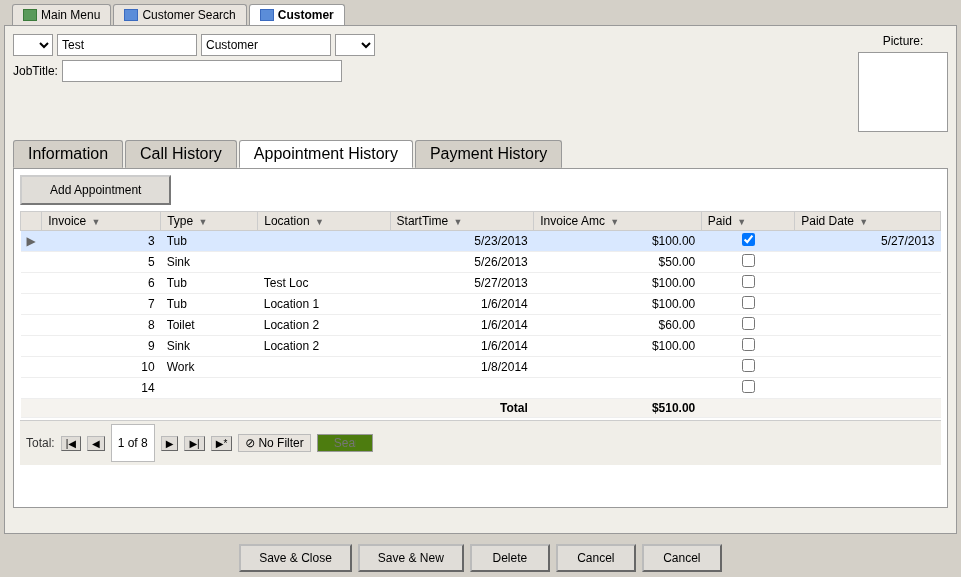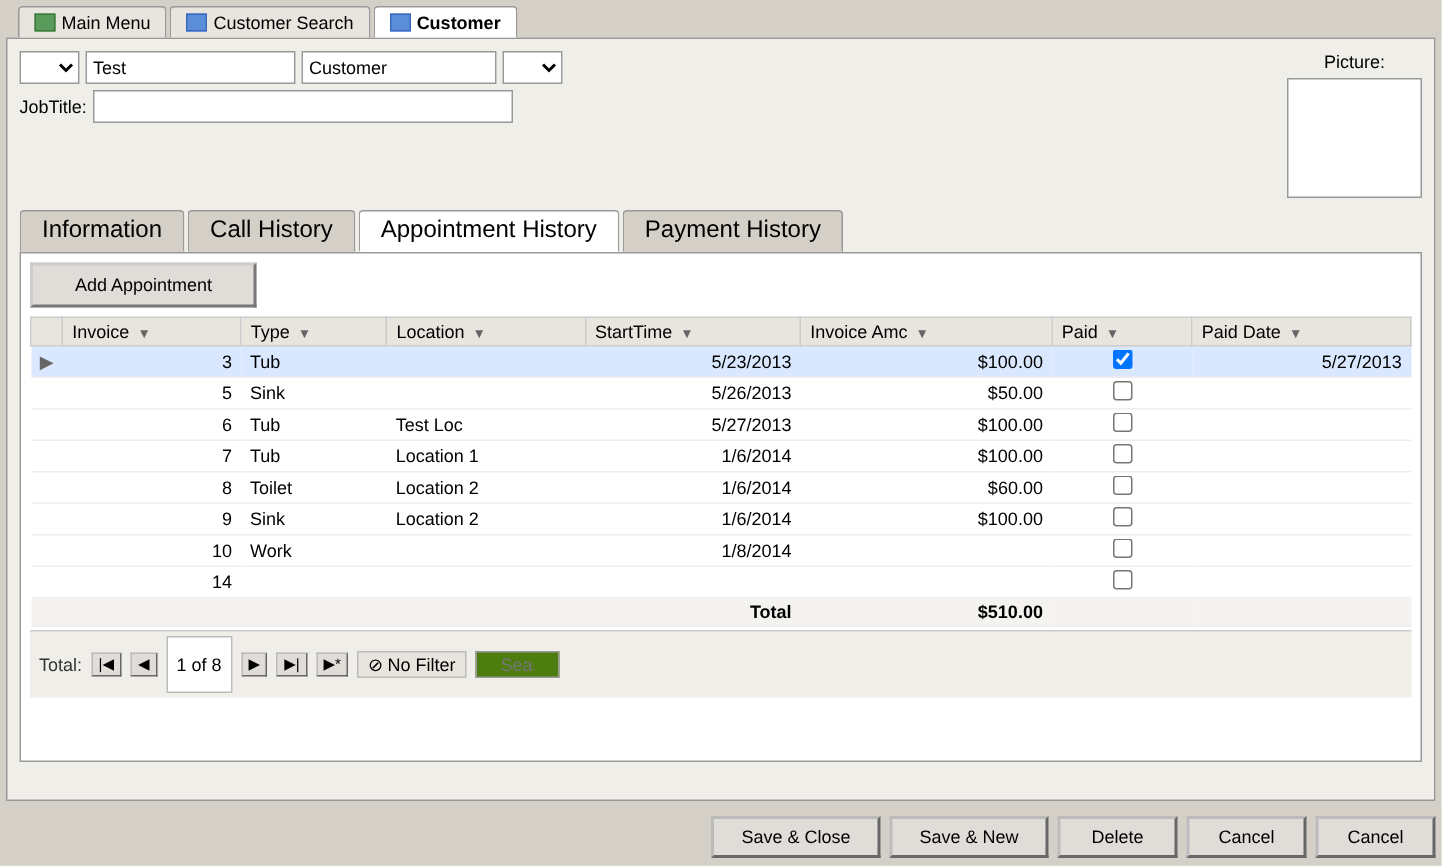--- a/index.html
+++ b/index.html
@@ -227,21 +227,21 @@
     .search-input {
       border: 1px solid #999;
       padding: 1px 16px;
       width: 56px;
       background: #4d7c0f;
     }
 
     
     .action-bar {
       display: flex;
-      justify-content: flex-end;
+      justify-content: center;
       gap: 6px;
       padding: 6px 4px;
       background: #d4d0c8;
     }
     .action-btn {
       background: #e0ddd8;
       border: 2px outset #bbb;
       padding: 5px 18px;
       cursor: pointer;
       font-size: 12px;

